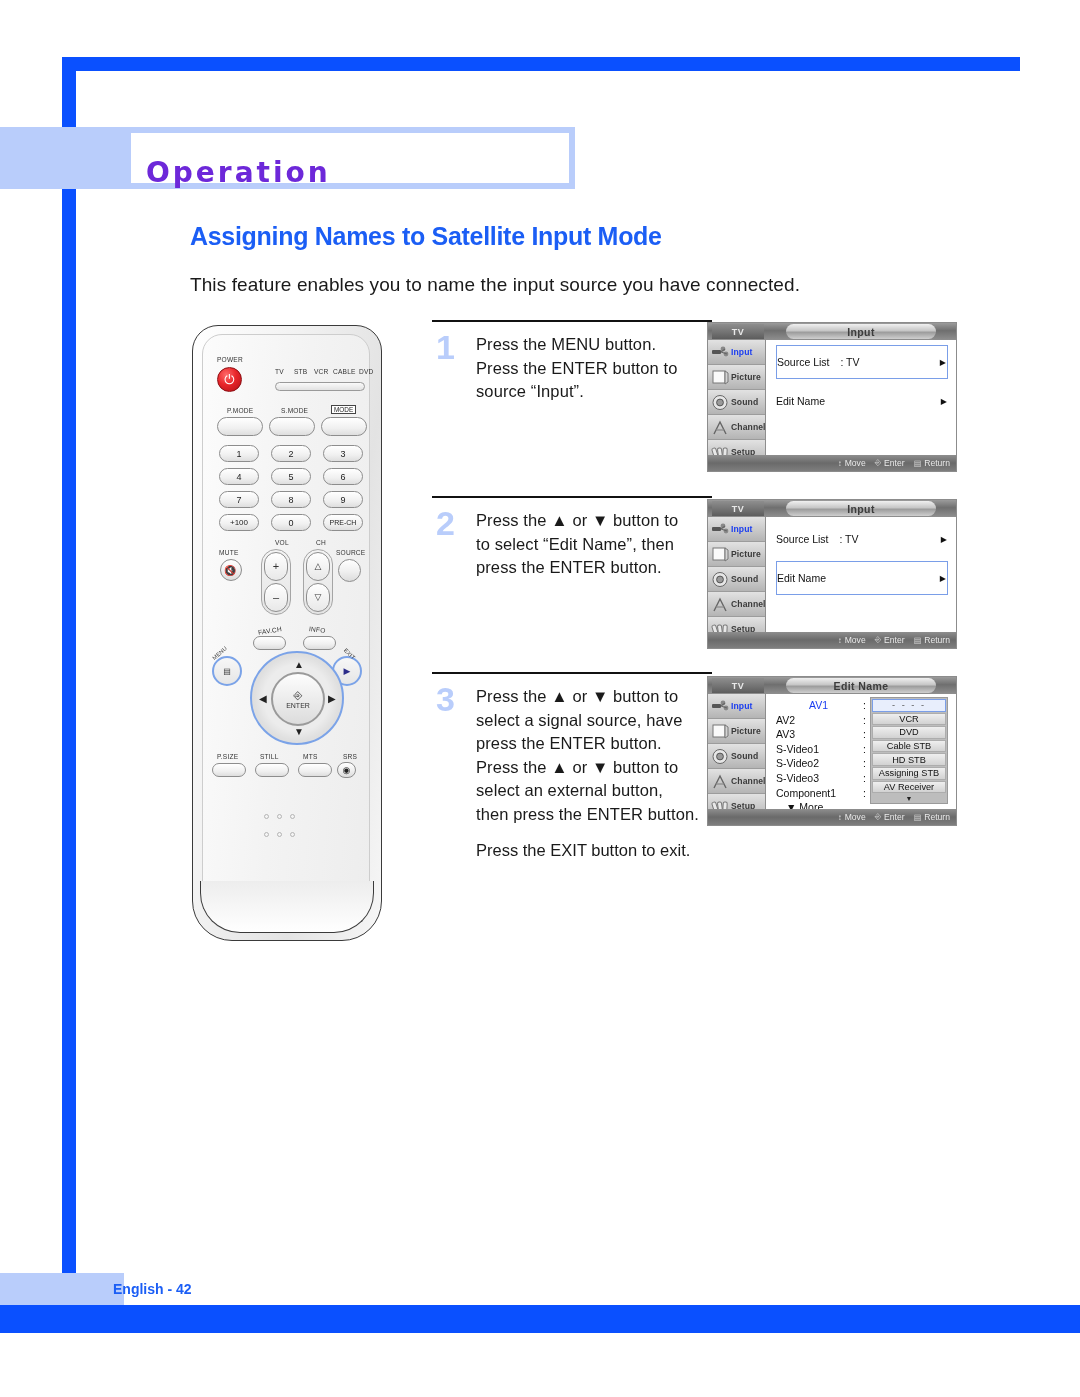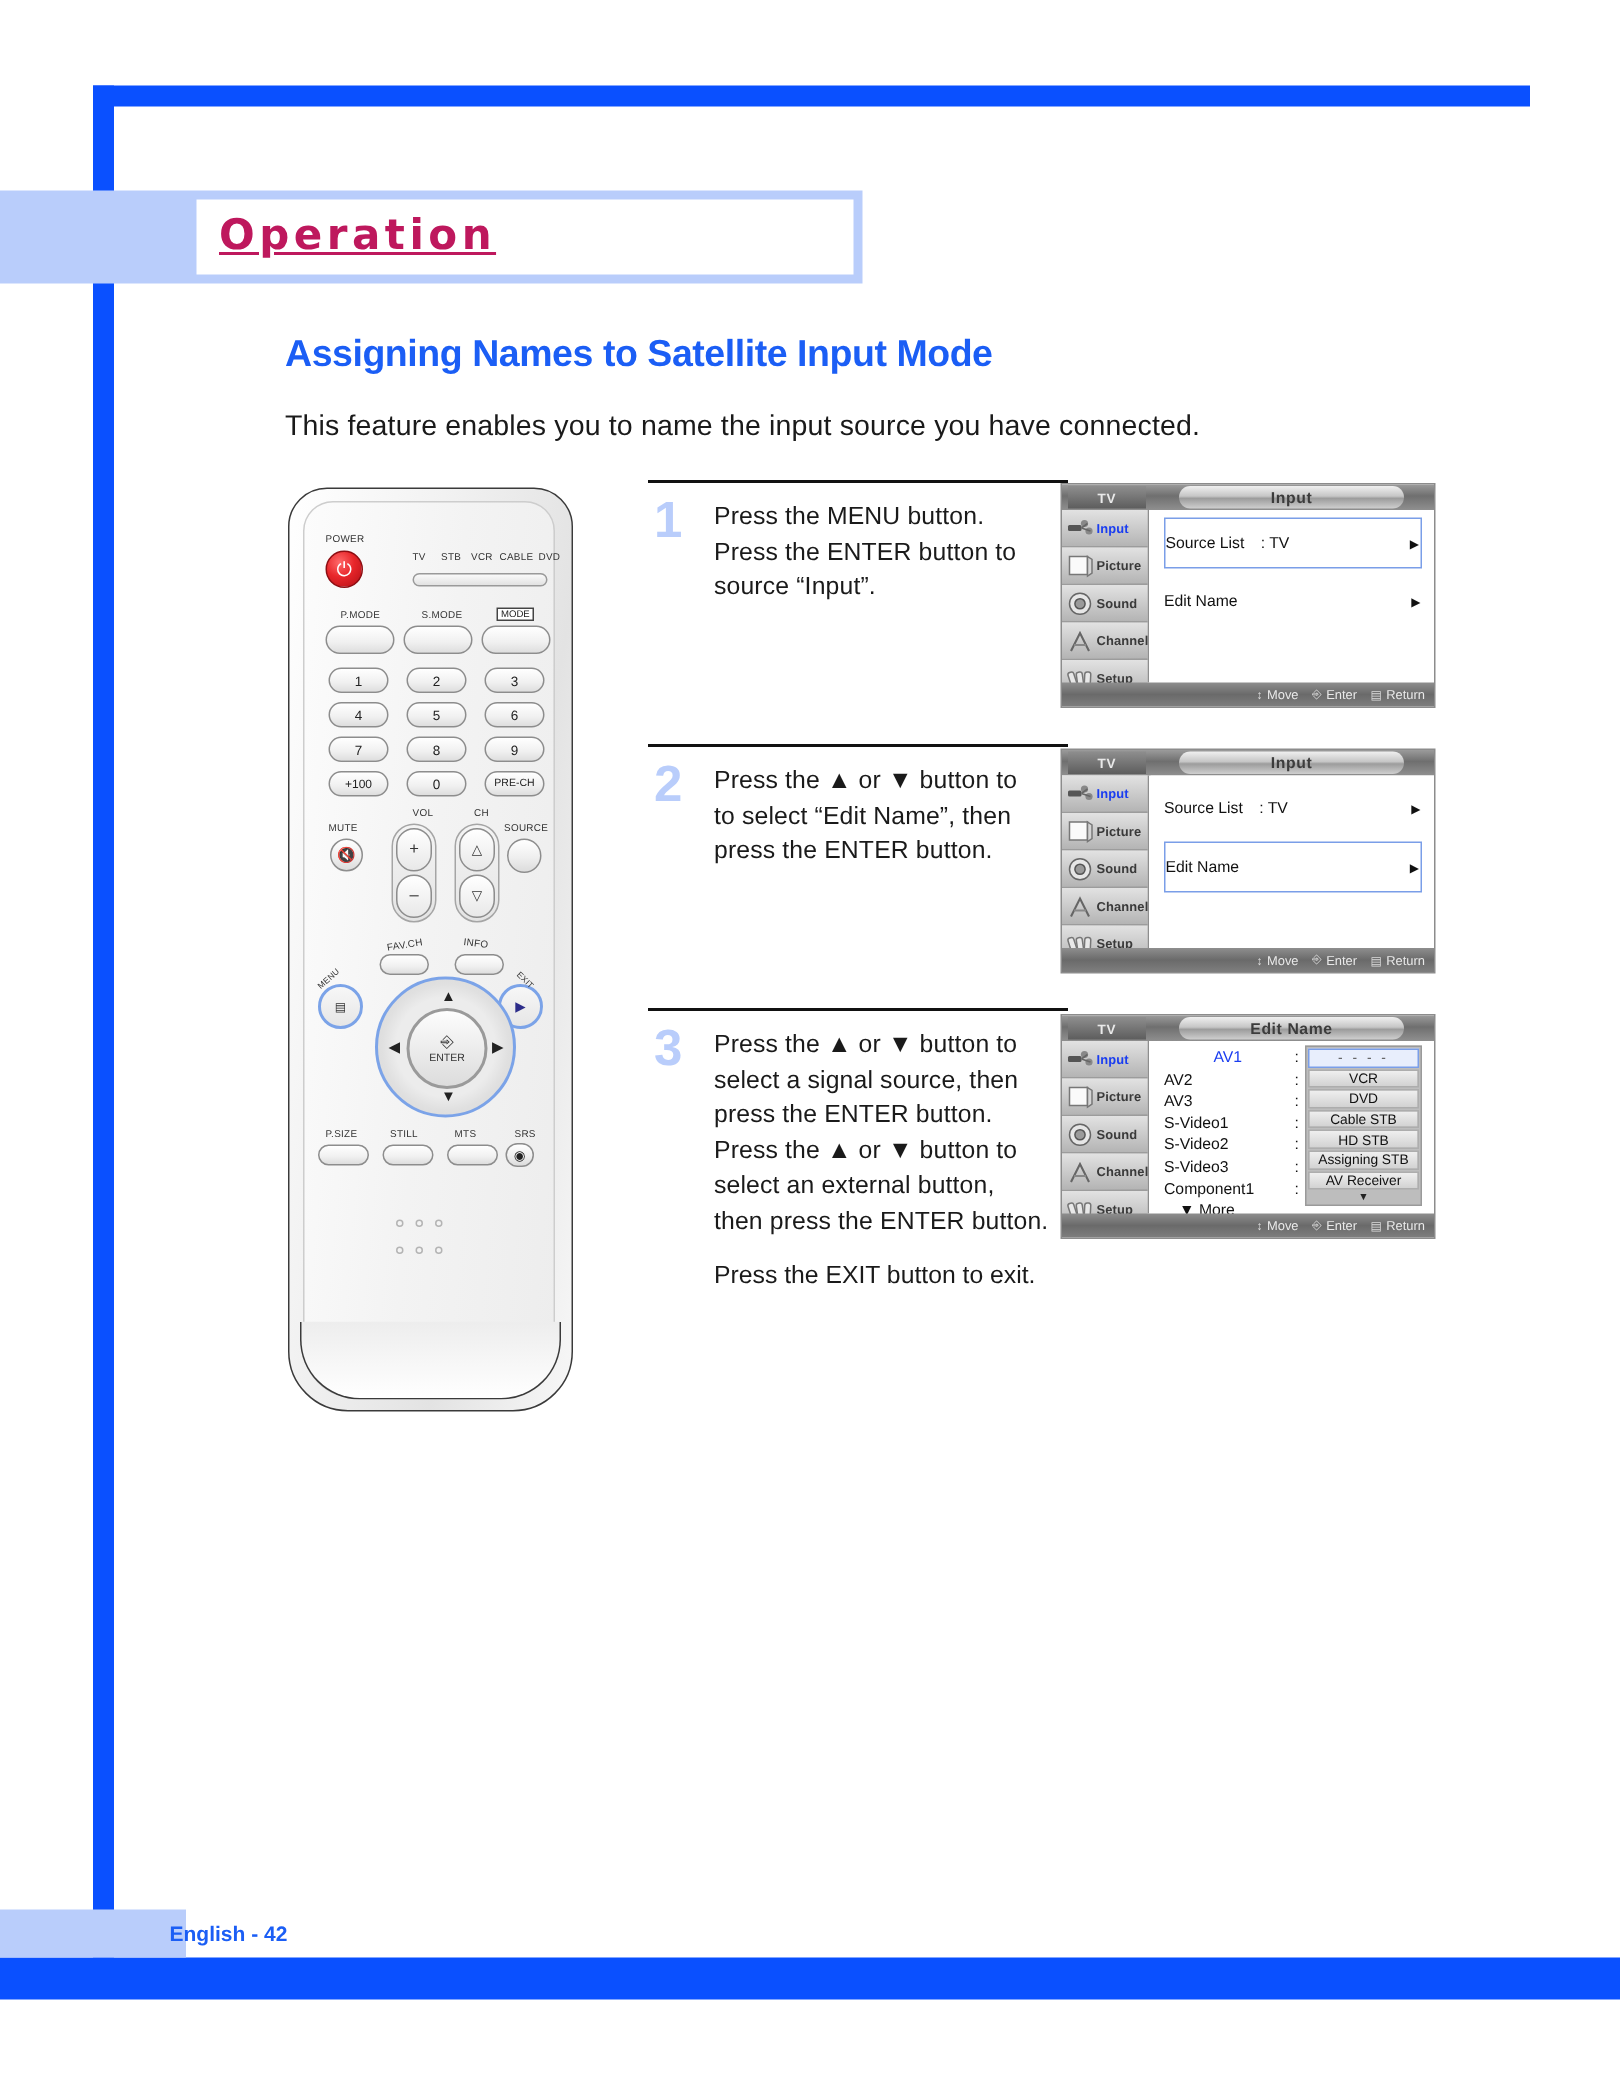--- a/index.html
+++ b/index.html
@@ -12,24 +12,23 @@
   
   #page-frame{position:absolute;left:62px;top:57px;width:958px;height:1248px;}
   #frame-top{position:absolute;left:0;top:0;width:958px;height:14px;background:#0a50ff;}
   #frame-left{position:absolute;left:0;top:0;width:14px;height:1248px;background:#0a50ff;}
   #frame-bottom{position:absolute;left:-62px;top:1248px;width:1082px;height:28px;background:#0a50ff;}
 
   
   #header-band{position:absolute;left:0;top:127px;width:575px;height:62px;background:#b9cdfb;}
   #header-box{position:absolute;left:131px;top:133px;width:438px;height:50px;background:#ffffff;}
   #header-title{
-    position:absolute;left:146px;top:140px;
-    font-size:28px;font-weight:bold;color:#be185d;letter-spacing:3px;
+    position:absolute;left:146px;top:156px;
+    font-size:28px;font-weight:bold;color:#6d28d9;letter-spacing:3px;
     font-family:"DejaVu Sans", sans-serif;
-    text-decoration:underline;
   }
 
   
   #section-title{
     position:absolute;left:190px;top:222px;
     font-size:25px;font-weight:bold;color:#1b5ef5;
     letter-spacing:-0.3px;
     font-family:"Liberation Sans", sans-serif;
   }
   #section-desc{
@@ -345,21 +344,21 @@
     <div>to select “Edit Name”, then</div>
     <div>press the ENTER button.</div>
   </div>
 </div>
 
 <div class="step" style="top:672px;">
   <div class="step-rule"></div>
   <div class="step-num">3</div>
   <div class="step-text">
     <div>Press the ▲ or ▼ button to</div>
-    <div>select a signal source, then</div>
+    <div>select a signal source, have</div>
     <div>press the ENTER button.</div>
     <div>Press the ▲ or ▼ button to</div>
     <div>select an external button,</div>
     <div>then press the ENTER button.</div>
   </div>
   <div class="step-extra" style="top:167px;">Press the EXIT button to exit.</div>
 </div>
 
 <div class="osd" style="left:707px;top:322px;">
   <div class="osd-top">

